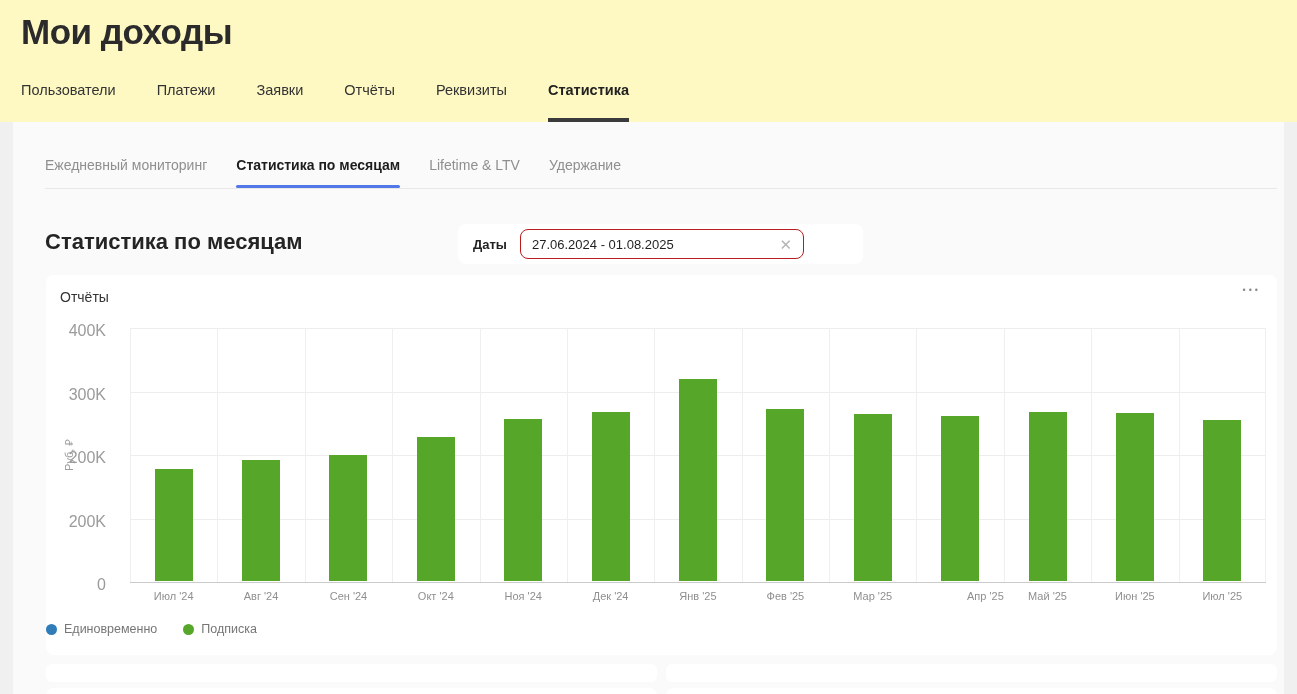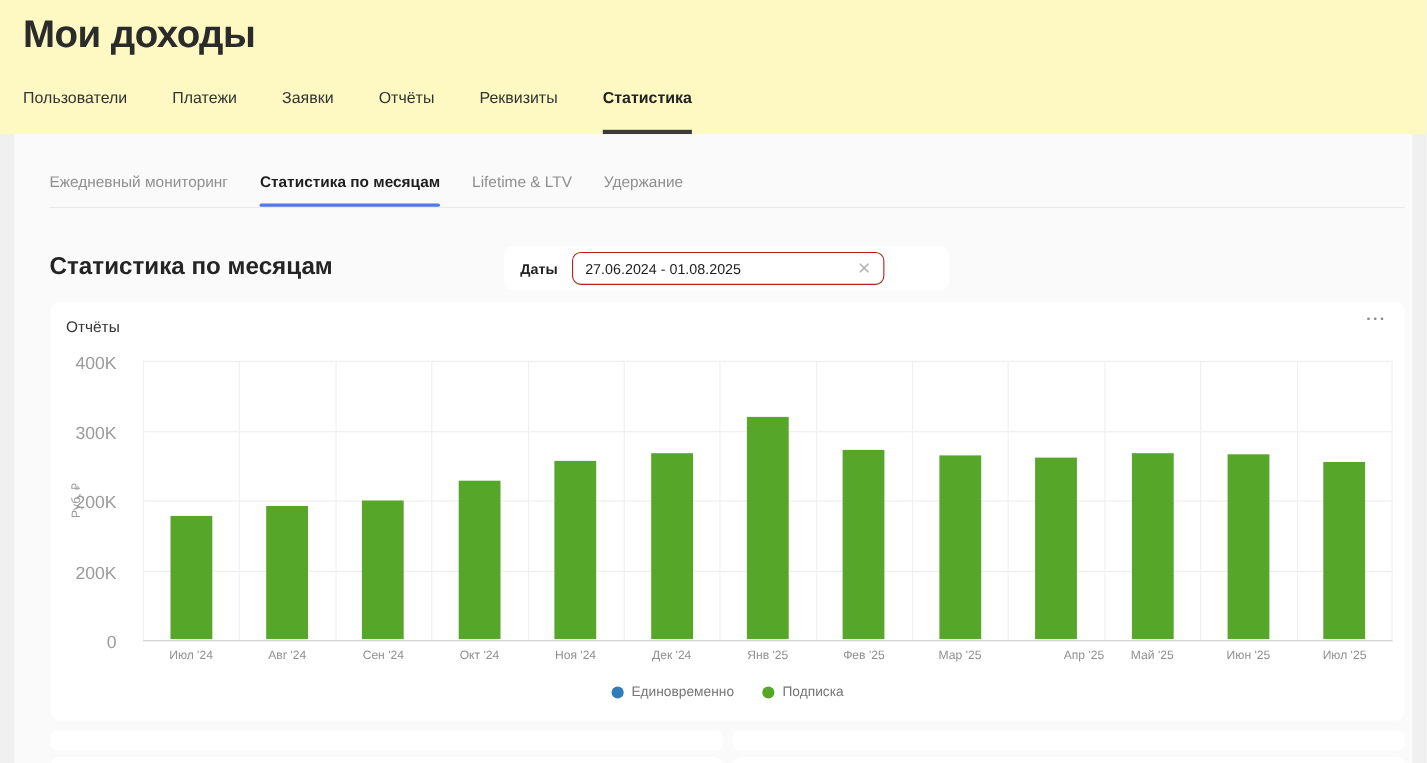--- a/index.html
+++ b/index.html
@@ -99,21 +99,21 @@
     transform: translate(-50%, -50%) rotate(-90deg);
     font-size: 11px; color: #9b9b9b; white-space: nowrap;
   }
   .xlabel {
     position: absolute; top: 315px; text-align: center;
     font-size: 11px; color: #8f8f8f; white-space: nowrap;
   }
 
   .legend {
     position: absolute; left: 0; right: 0; top: 347px;
-    display: flex; justify-content: center; align-items: center; gap: 26px;
+    display: flex; align-items: center; gap: 26px;
   }
   .legend-item { display: flex; align-items: center; gap: 7px; cursor: pointer; }
   .legend-dot { width: 11px; height: 11px; border-radius: 50%; }
   .legend-label { font-size: 12.5px; color: #767676; }
 
   
   .bottom-strip { position: absolute; background: #fff; border-radius: 6px; width: 611px; }
   .strip-r1 { top: 542px; height: 18px; }
   .strip-r2 { top: 566px; height: 60px; border-radius: 8px; }
   .strip-left { left: 33px; }

